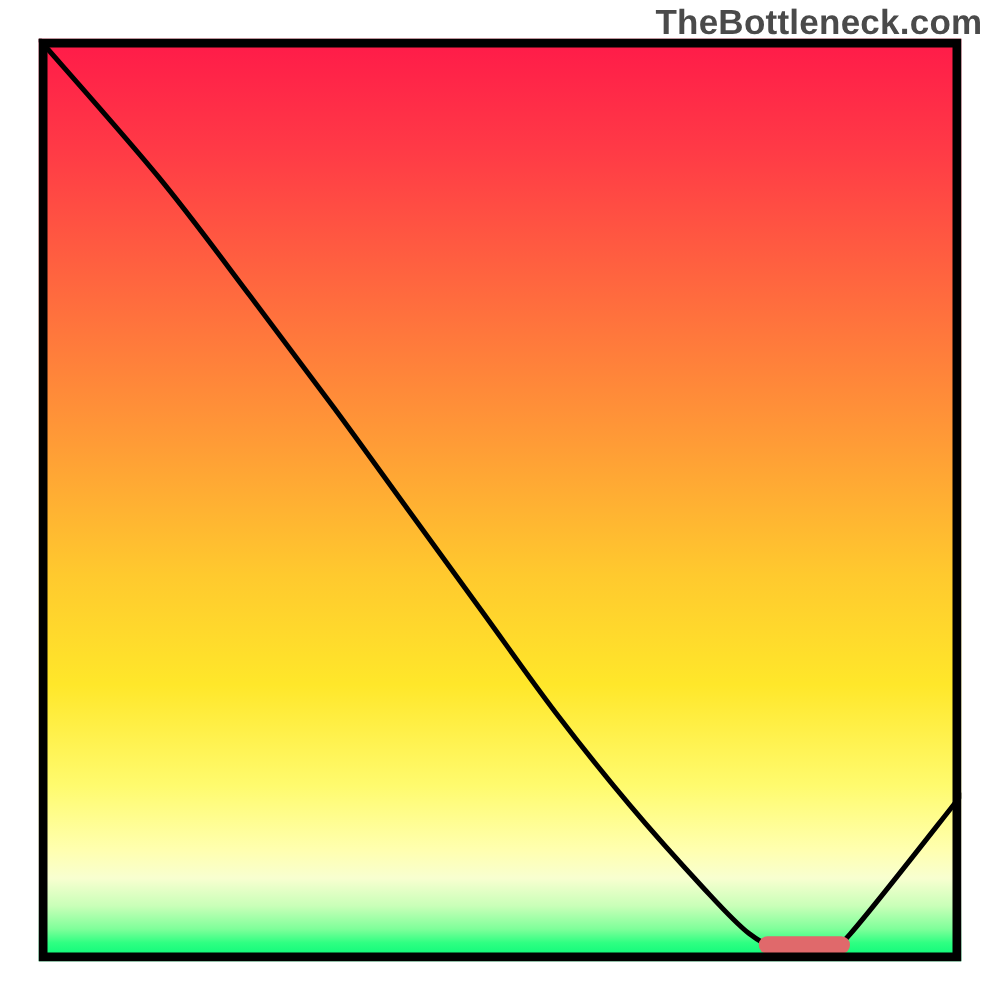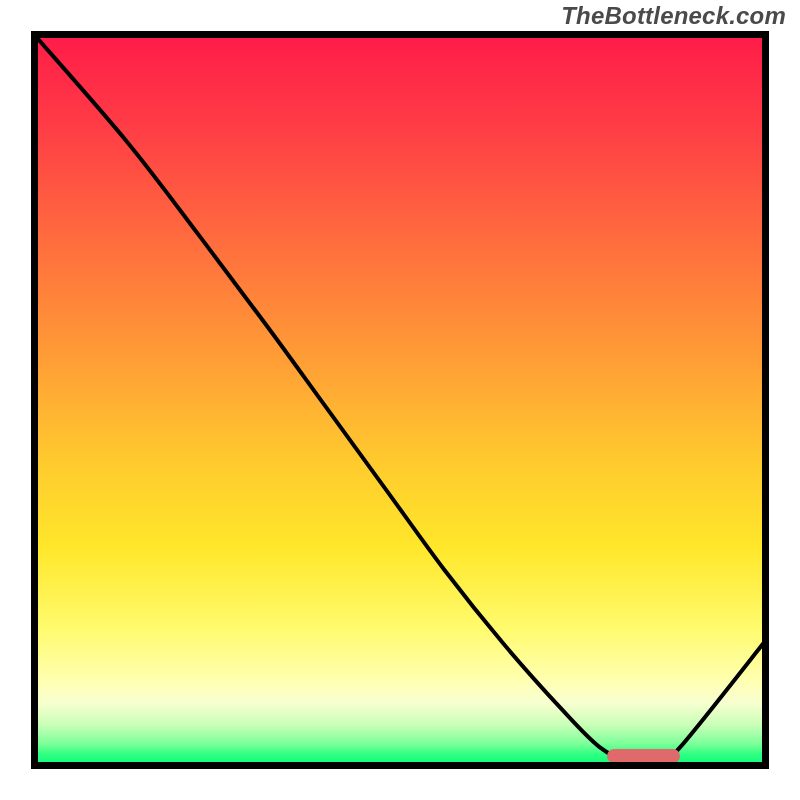--- a/index.html
+++ b/index.html
@@ -8,26 +8,25 @@
     height: 800px;
     background: #ffffff;
     position: relative;
     font-family: Arial, Helvetica, sans-serif;
     overflow: hidden;
   }
   .watermark {
     position: absolute;
     top: 2px;
     right: 14px;
-    font-size: 24px;
+    font-size: 28px;
     font-weight: 600;
     color: #4a4a4a;
     letter-spacing: 0.2px;
     z-index: 10;
-    font-style: italic;
   }
   .plot-area {
     position: absolute;
     left: 31px;
     top: 31px;
     width: 738px;
     height: 738px;
   }
   .gradient-bg {
     position: absolute;

